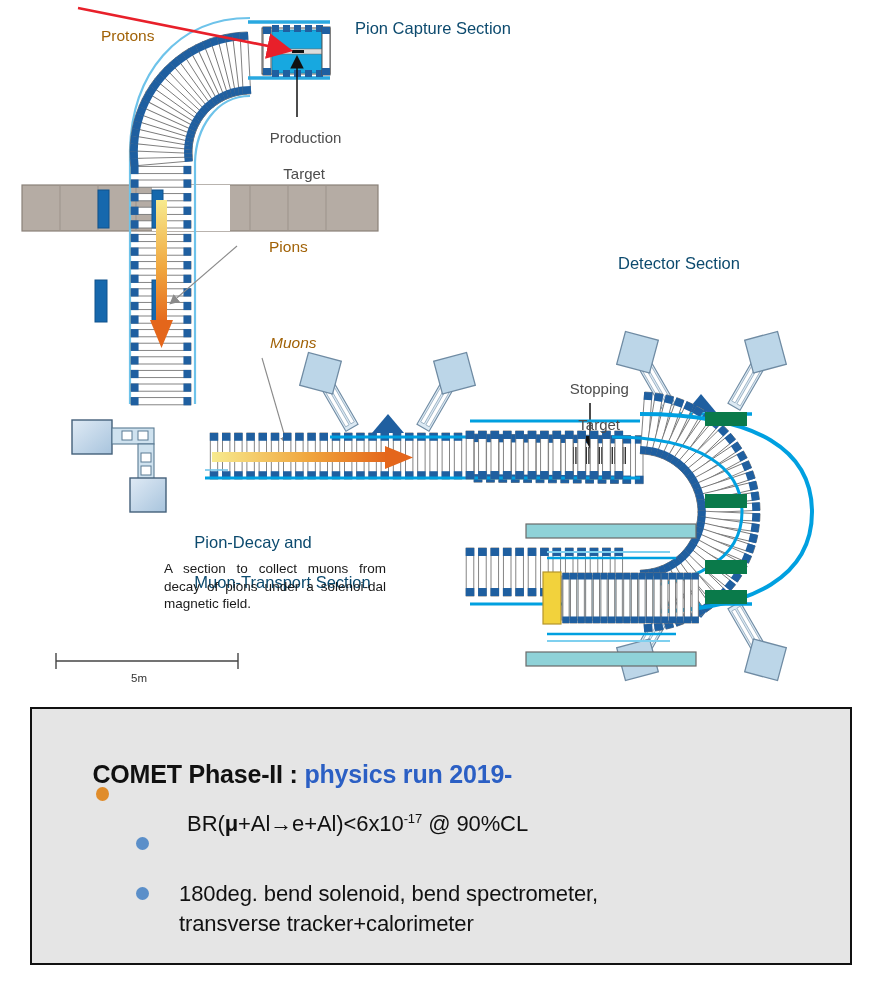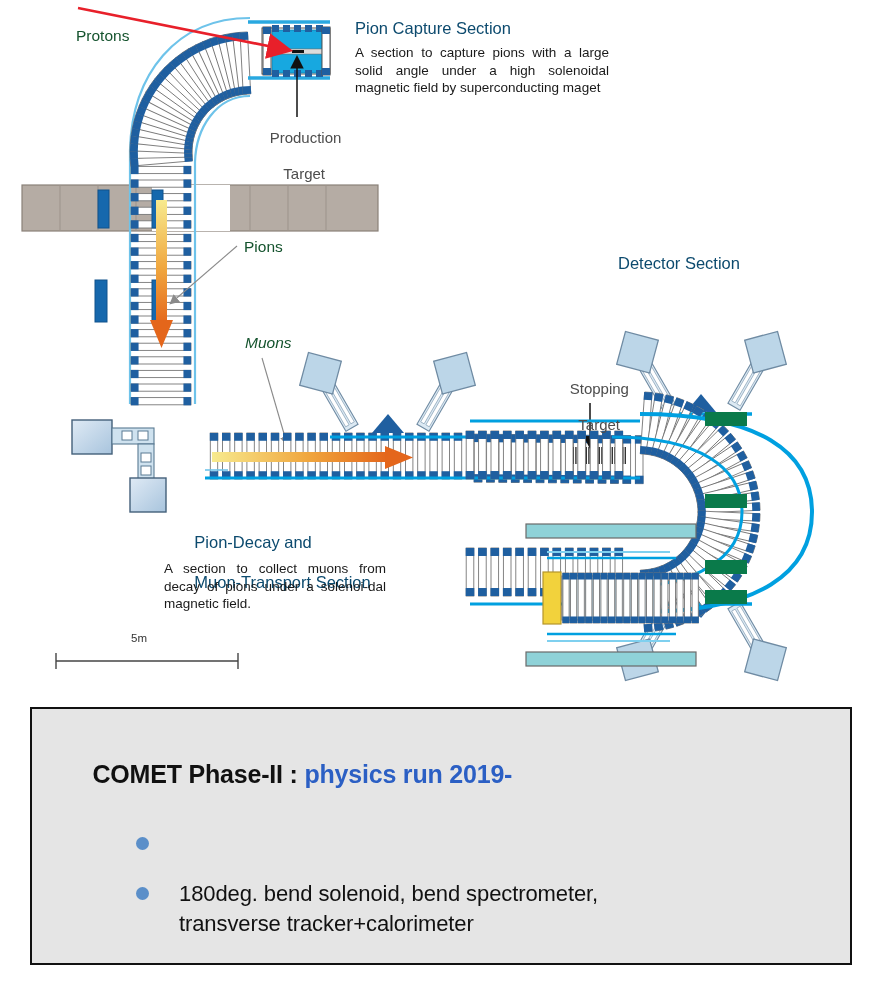--- a/index.html
+++ b/index.html
@@ -6,22 +6,22 @@
   body{width:882px;height:986px;position:relative;overflow:hidden;
        font-family:"Liberation Sans","DejaVu Sans",sans-serif;
        -webkit-font-smoothing:antialiased;}
   #stage{position:absolute;left:0;top:0;width:882px;height:986px;}
   svg.layer{position:absolute;left:0;top:0;width:882px;height:986px;overflow:visible;}
 
   .txt{position:absolute;white-space:pre;}
   .sec-title{color:#0c4a6e;font-size:16.5px;font-weight:400;line-height:20px;}
   .sec-body{color:#1a1a1a;font-size:13.5px;line-height:17.5px;text-align:justify;}
   .call{color:#4d4d4d;font-size:15px;line-height:18px;}
-  .call-dark{color:#14532d;font-size:15.5px;line-height:18px;}
-  .scale-lbl{color:#333;font-size:11.5px;}
+  .call-dark{color:#a16207;font-size:15.5px;line-height:18px;margin-left:25px;}
+  .scale-lbl{color:#333;font-size:11.5px;margin-top:40px;}
 
   
   #panel{position:absolute;left:30px;top:707px;width:822px;height:258px;
          background:#e5e5e5;border:2.5px solid #111;box-sizing:border-box;}
   #panel-title{position:absolute;left:20px;top:22px;font-size:25px;font-weight:bold;
                color:#111;white-space:pre;letter-spacing:-0.2px;}
   #panel-title .blue{color:#2b5fc4;}
   .bullet-row{position:absolute;display:flex;align-items:flex-start;}
   .dot{border-radius:50%;flex:none;}
   .dot.orange{width:13px;height:14px;background:#e08c2a;margin-top:8px;}
@@ -1111,35 +1111,40 @@
   <div class="txt call-dark" style="left:245px;top:334px;font-style:italic;">Muons</div>
 
   <div class="txt call" style="left:549px;top:362px;text-align:center;width:84px;">
     <span>Stopping</span><br>
     <span>Target</span>
   </div>
 
   <div class="txt scale-lbl" style="left:131px;top:632px;">5m</div>
 
   <div class="txt sec-title" style="left:355px;top:18px;">Pion Capture Section</div>
-  <div class="txt sec-body" style="left:355px;top:44px;width:254px;white-space:normal;">A section to capture pions with a large solid angle under a high solenoidal magnetic field by superconducting maget</div>
 
   <div class="txt sec-title" style="left:618px;top:253px;">Detector Section</div>
 
   <div class="txt sec-title" style="left:176px;top:512px;">
     <span>Pion-Decay and</span><br>
     <span>Muon-Transport Section</span>
   </div>
   <div class="txt sec-body" style="left:164px;top:560px;width:222px;white-space:normal;">A section to collect muons from decay of pions under a solenoi-dal magnetic field.</div>
 
   <div id="panel">
     <div id="panel-title">
       <span>COMET Phase-II : </span><span class="blue">physics run 2019-</span>
     </div>
 
+    <div class="bullet-row" style="left:64px;top:70px;">
+      <span class="dot orange"></span>
+      <span class="btext" style="margin-left:30px;">
+        <span>BR(</span><span class="mu">μ</span><span>+Al→e+Al)&lt;6x10</span><sup>-17</sup><span> @ 90%CL</span>
+      </span>
+    </div>
 
     <div class="bullet-row" style="left:104px;top:120px;">
       <span class="dot blue"></span>
     </div>
 
     <div class="bullet-row" style="left:104px;top:170px;">
       <span class="dot blue"></span>
       <span class="btext" style="margin-left:30px;">180deg. bend solenoid, bend spectrometer,
 transverse tracker+calorimeter</span>
     </div>

